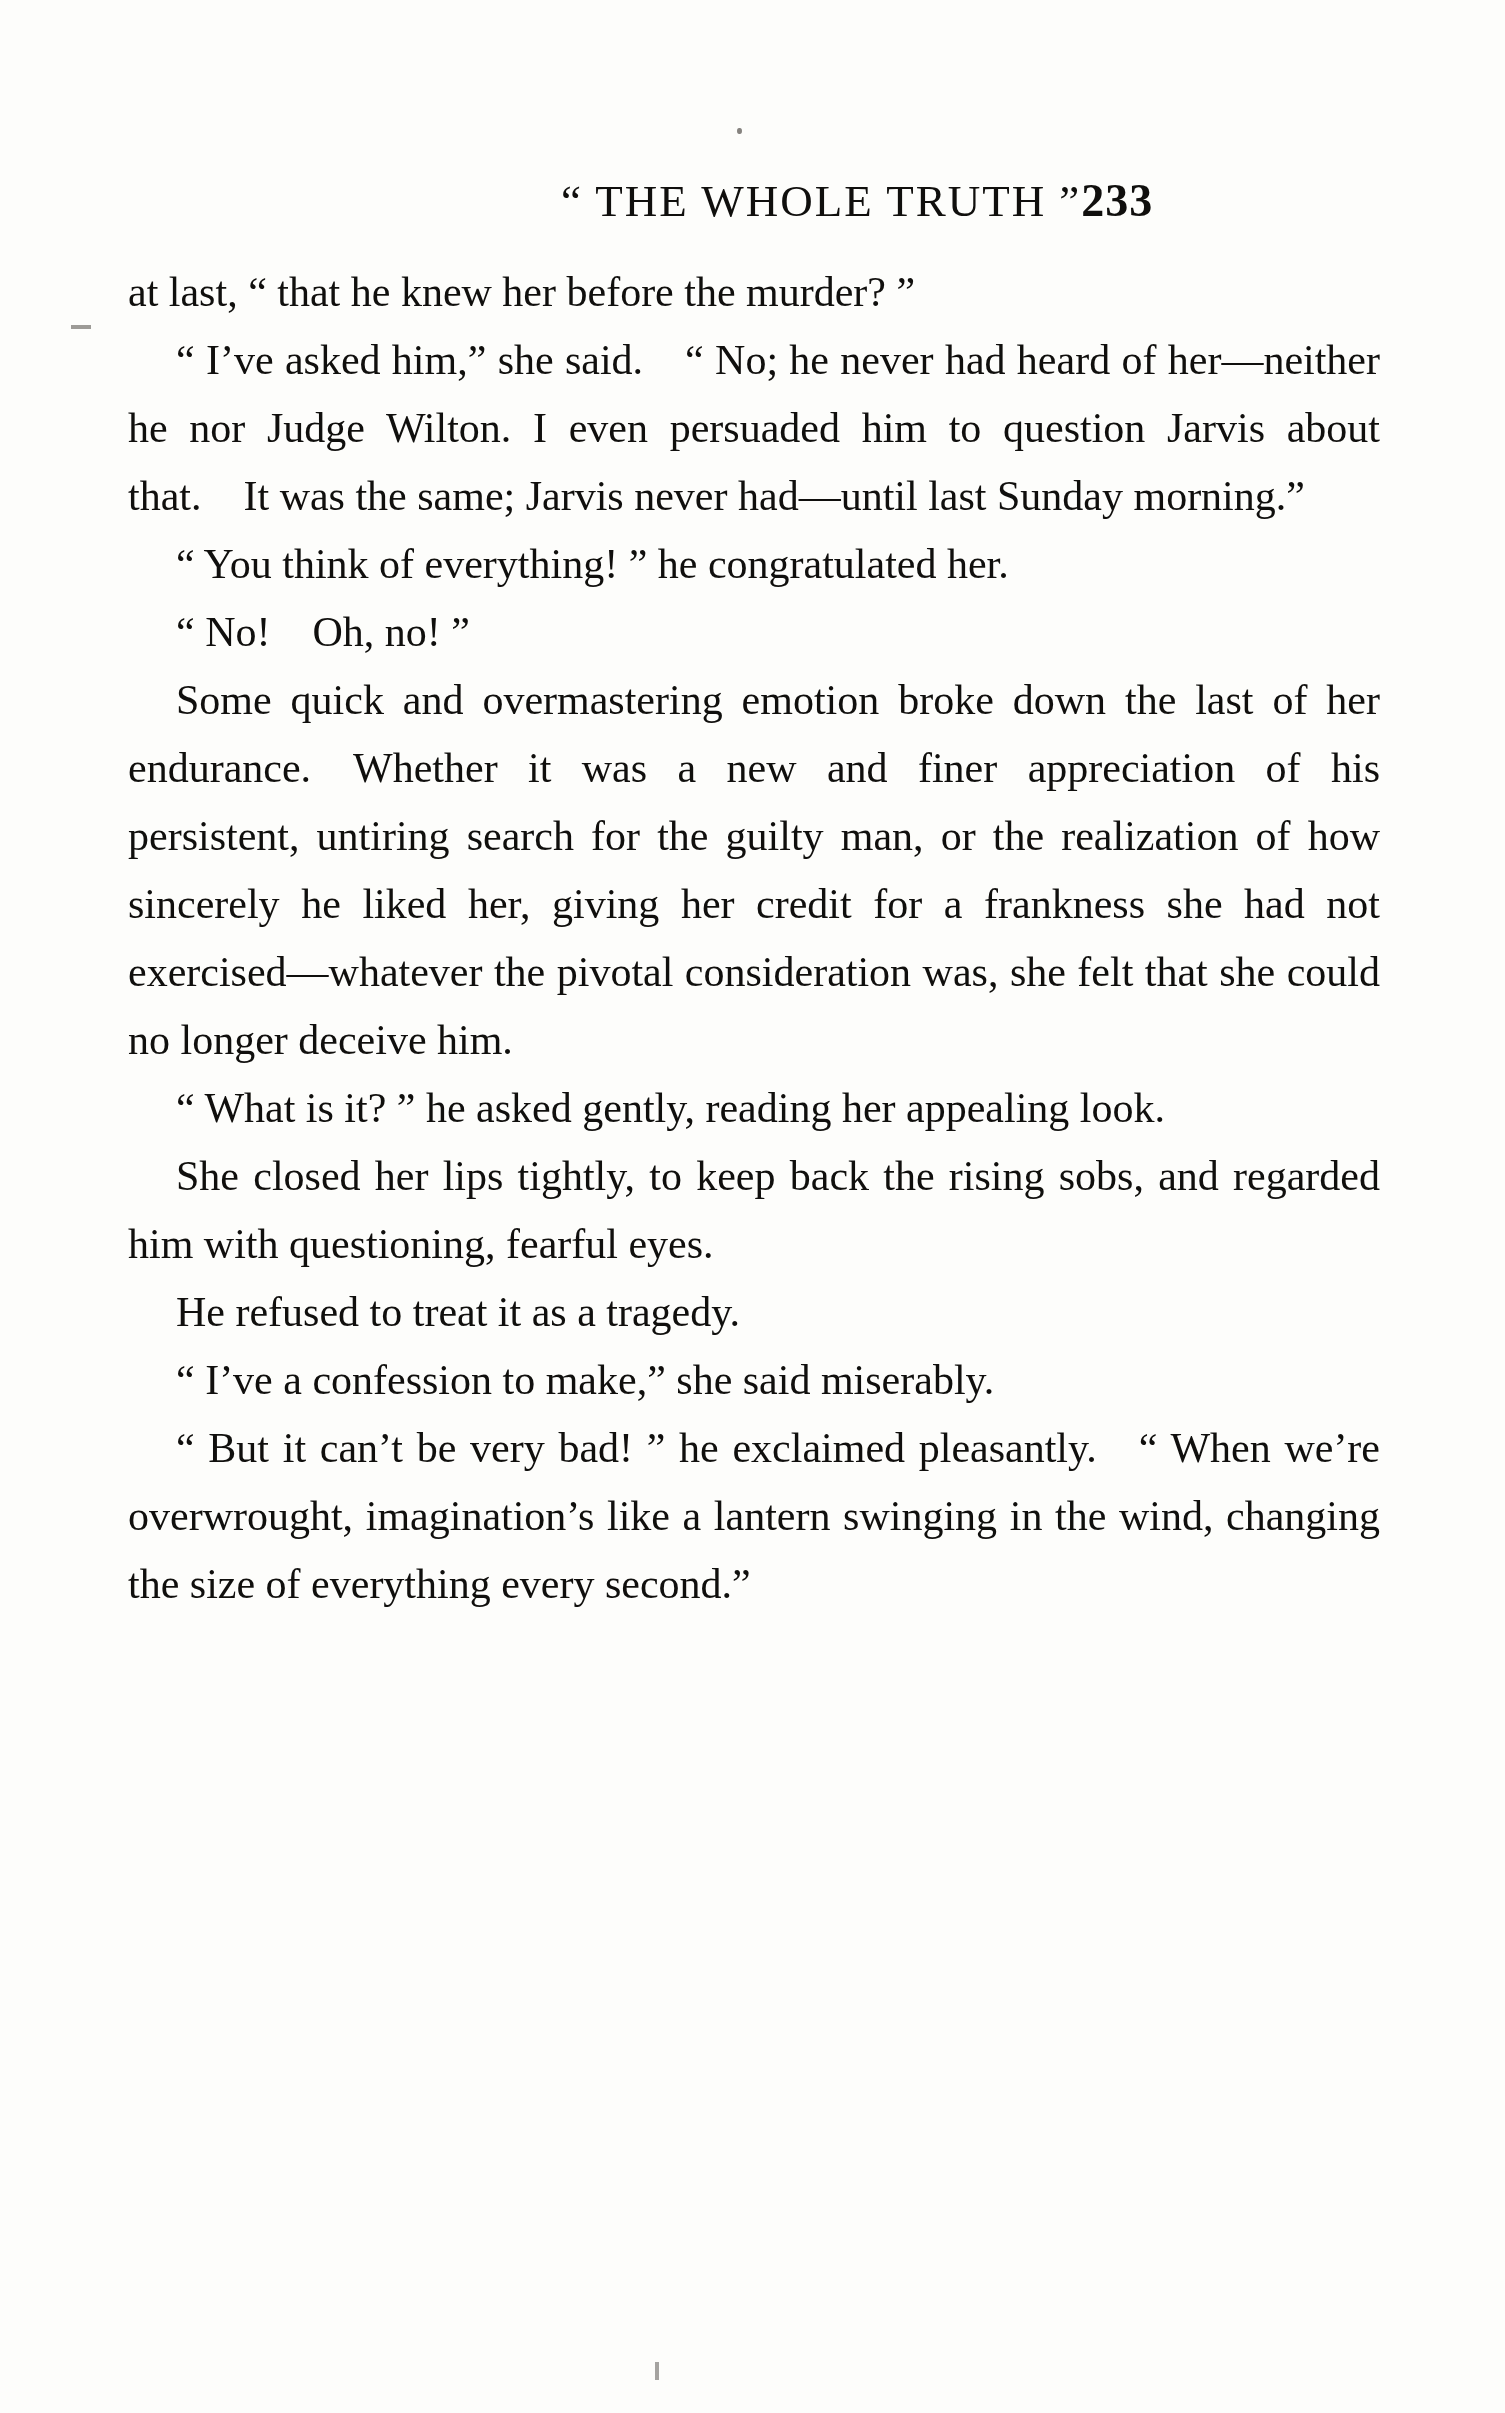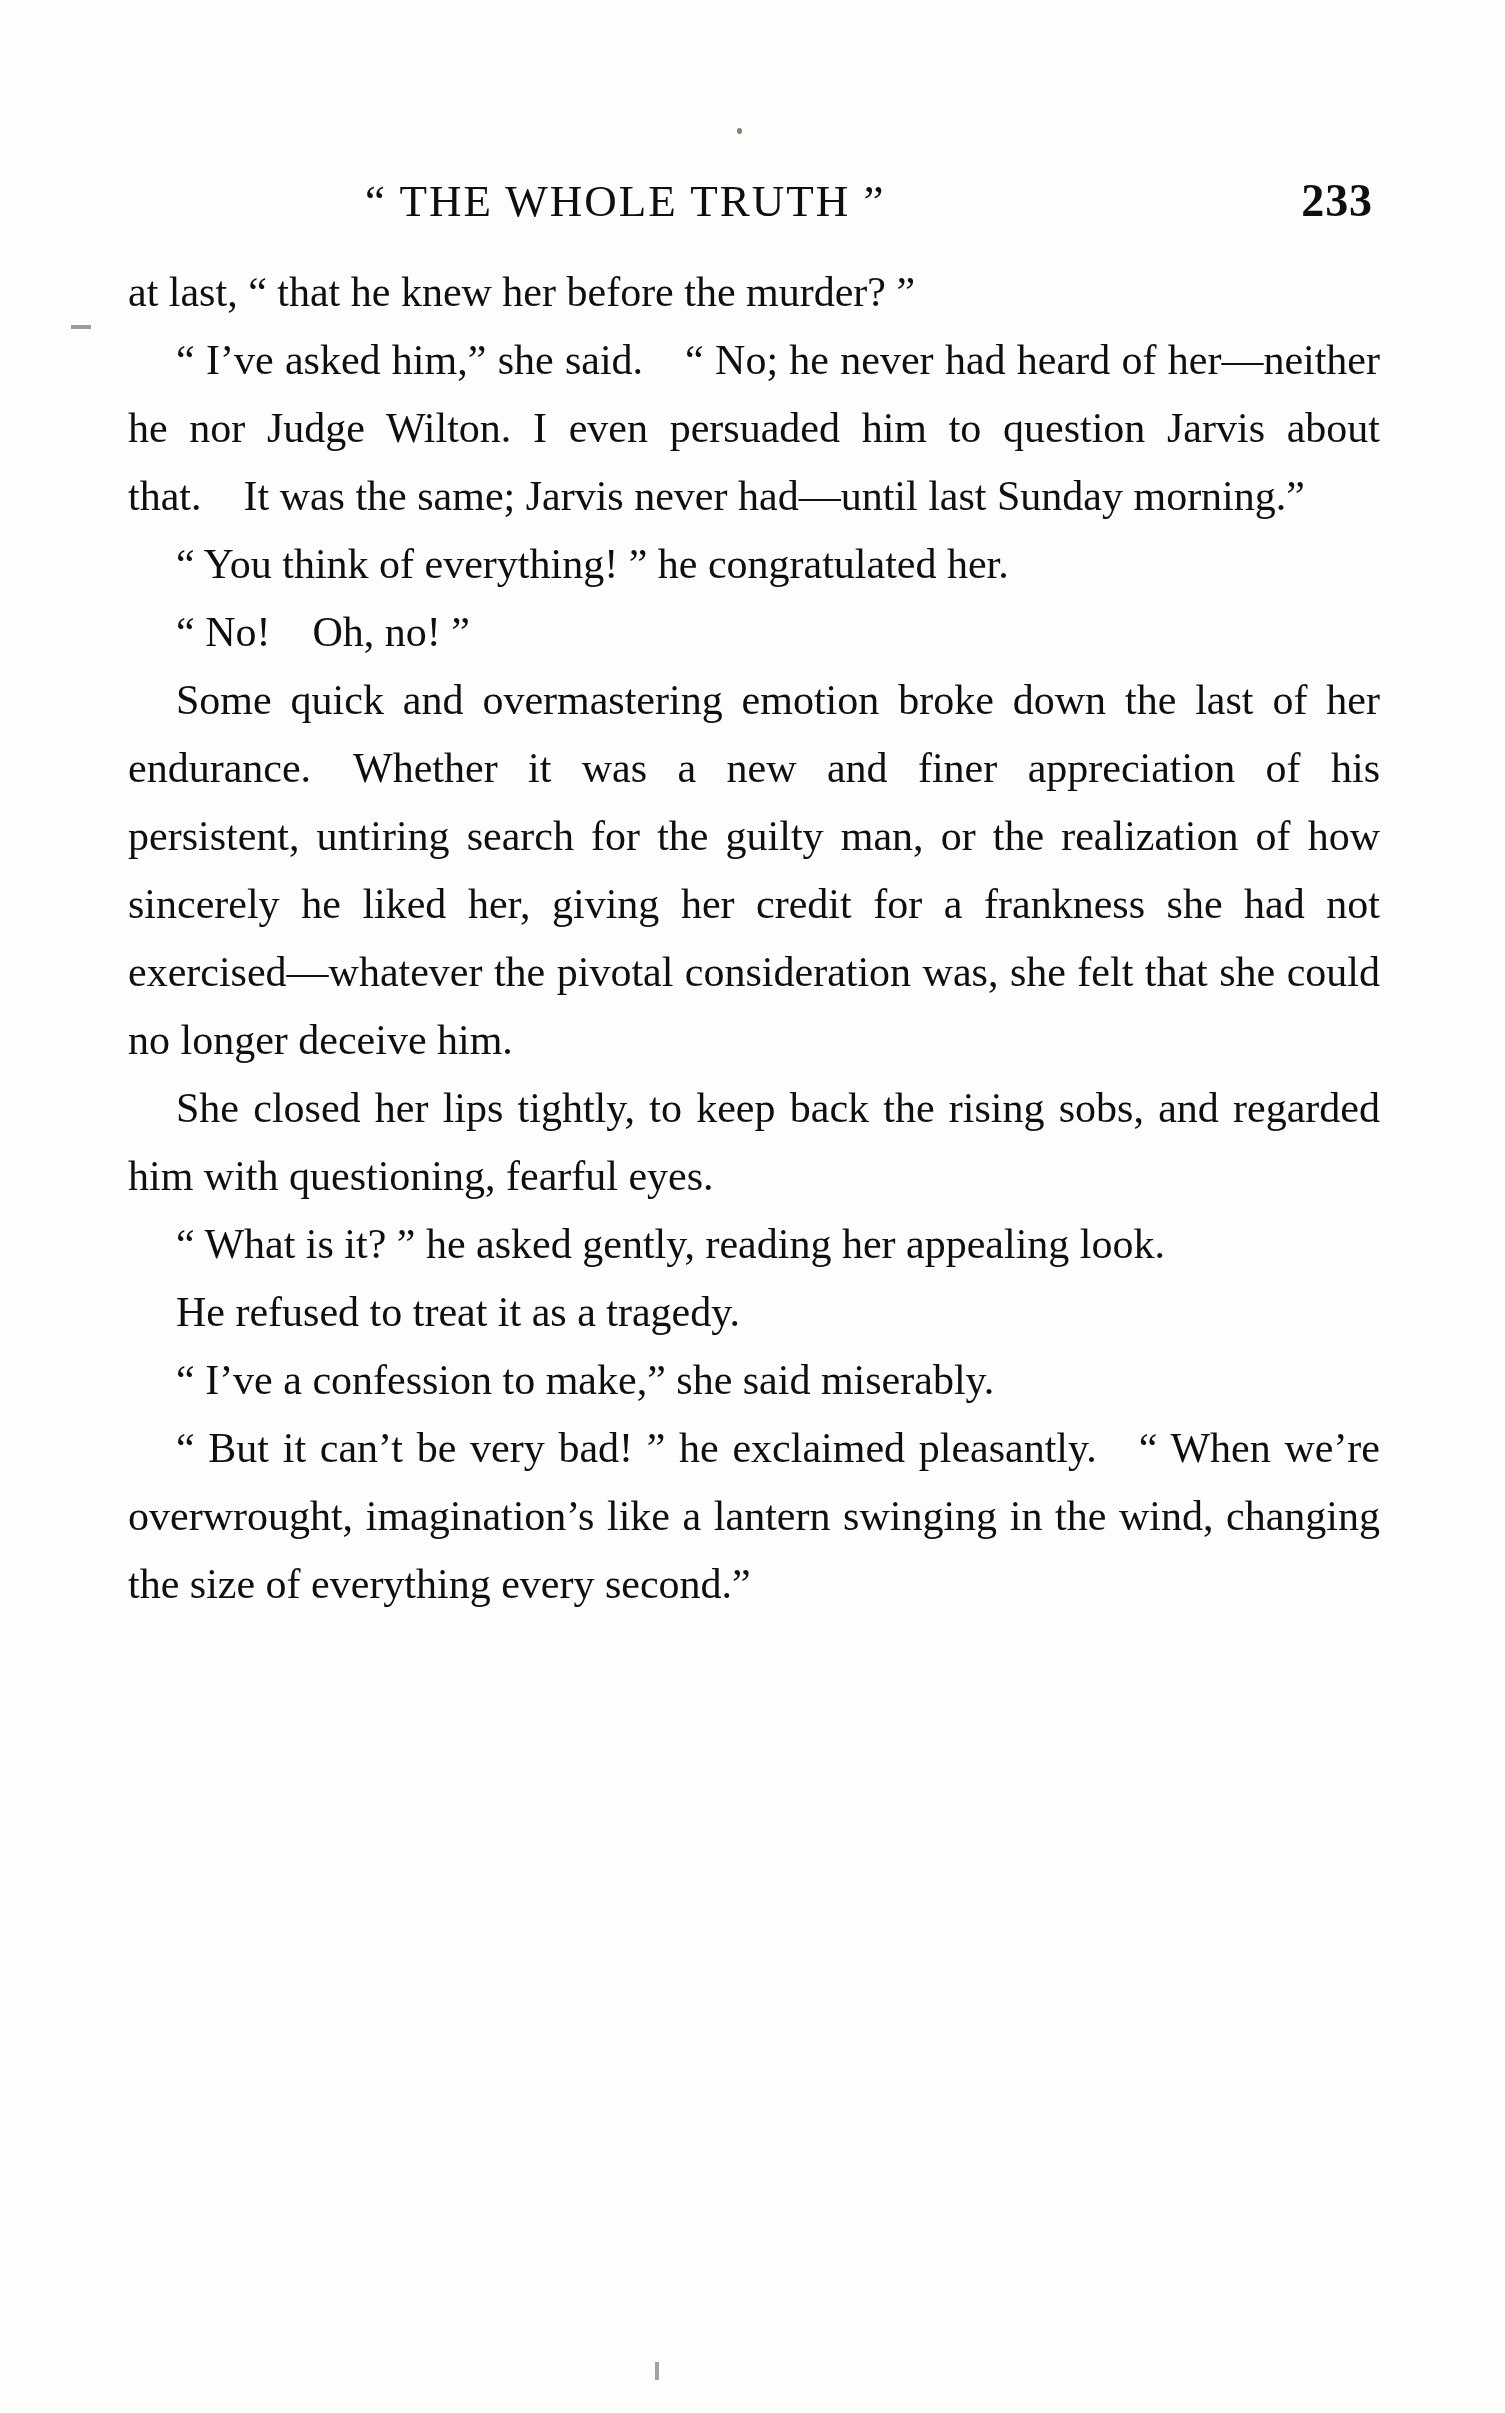--- a/index.html
+++ b/index.html
@@ -46,26 +46,26 @@
   .speck-bottom {
     left: 655px;
     top: 2362px;
     width: 3.7px;
     height: 18.3px;
     opacity: .55;
   }
 
   .header {
     position: absolute;
-    left: 132px;
+    left: 120px;
     top: 174px;
     width: 1252px;
     display: flex;
     align-items: baseline;
-    justify-content: space-between;
+    justify-content: center;
   }
   .header-title {
     font-size: 45px;
     letter-spacing: 2px;
     font-weight: 400;
     white-space: nowrap;
     padding-left: 233px;
   }
   .header-page-number {
     font-size: 46px;
@@ -109,21 +109,21 @@
     <div class="header-title">“ THE WHOLE TRUTH ”</div>
     <div class="header-page-number">233</div>
   </div>
 
   <div class="body-text">
     <p class="para first">at last, “ that he knew her before the murder? ”</p>
     <p class="para">“ I’ve asked him,” she said. “ No; he never had heard of her—neither he nor Judge Wilton. I even persuaded him to question Jarvis about that. It was the same; Jarvis never had—until last Sunday morning.”</p>
     <p class="para">“ You think of everything! ” he congratulated her.</p>
     <p class="para">“ No! Oh, no! ”</p>
     <p class="para">Some quick and overmastering emotion broke down the last of her endurance. Whether it was a new and finer appreciation of his persistent, untiring search for the guilty man, or the realization of how sincerely he liked her, giving her credit for a frankness she had not exercised—whatever the pivotal consideration was, she felt that she could no longer deceive him.</p>
+    <p class="para">“ What is it? ” he asked gently, reading her appealing look.</p>
     <p class="para">She closed her lips tightly, to keep back the rising sobs, and regarded him with questioning, fearful eyes.</p>
-    <p class="para">“ What is it? ” he asked gently, reading her appealing look.</p>
     <p class="para">He refused to treat it as a tragedy.</p>
     <p class="para">“ I’ve a confession to make,” she said miserably.</p>
     <p class="para">“ But it can’t be very bad! ” he exclaimed pleasantly. “ When we’re overwrought, imagination’s like a lantern swinging in the wind, changing the size of everything every second.”</p>
   </div>
 
 </div>
 
 
 </body></html>

